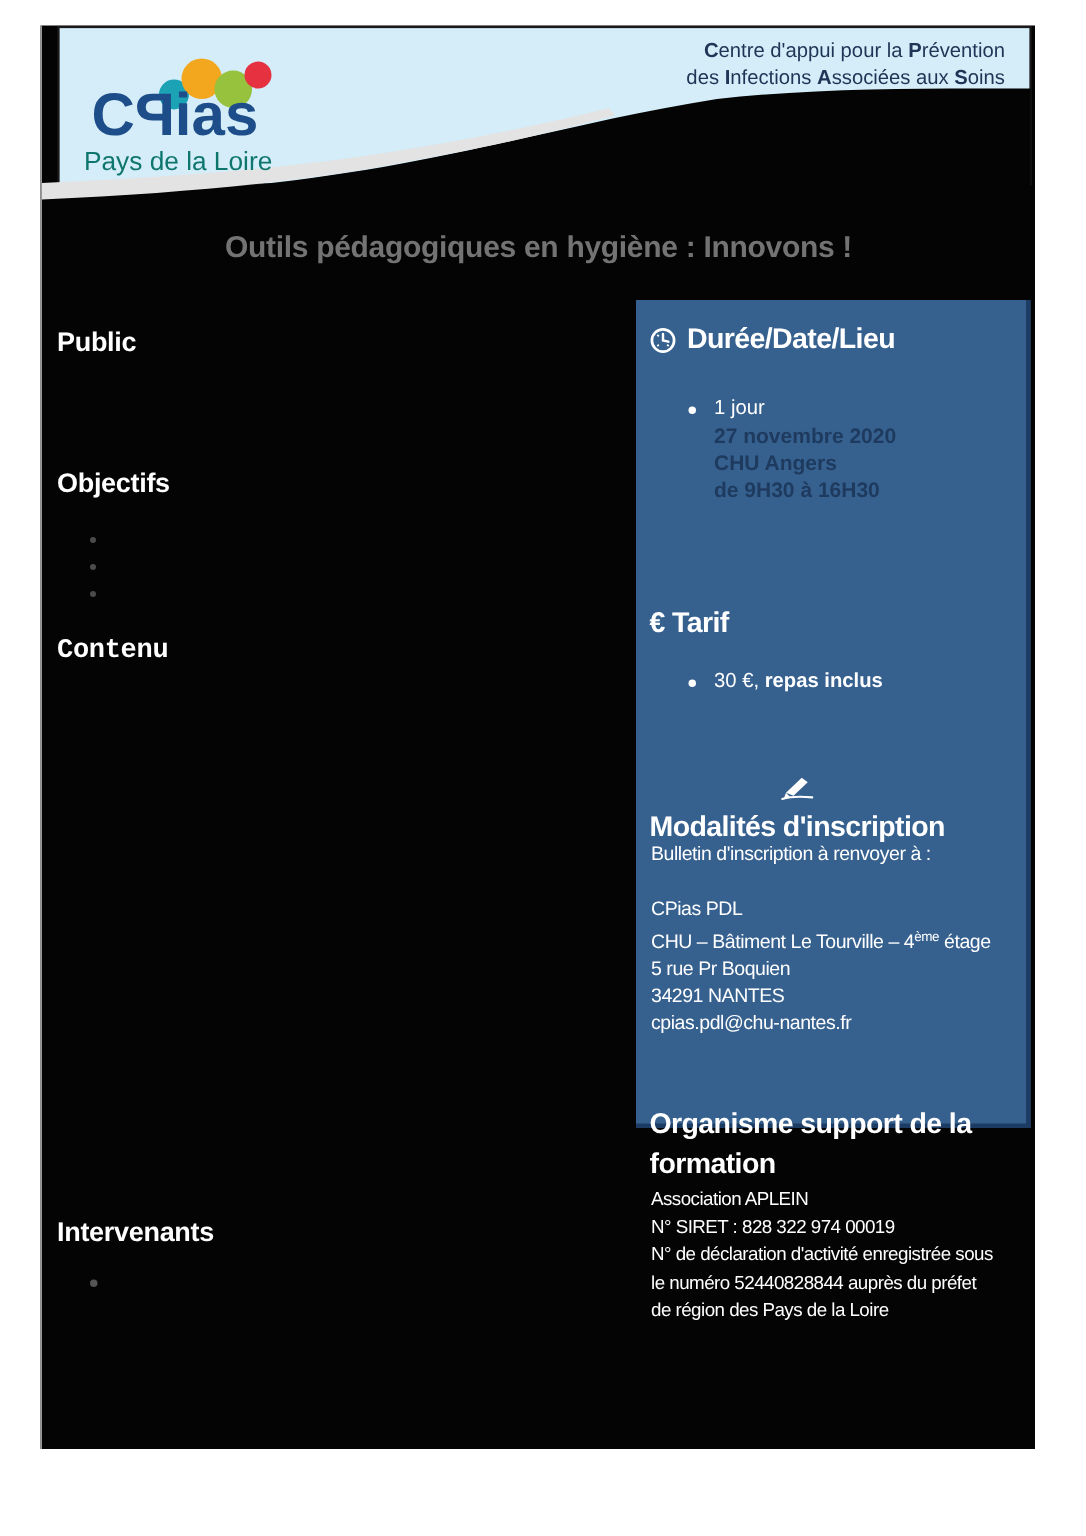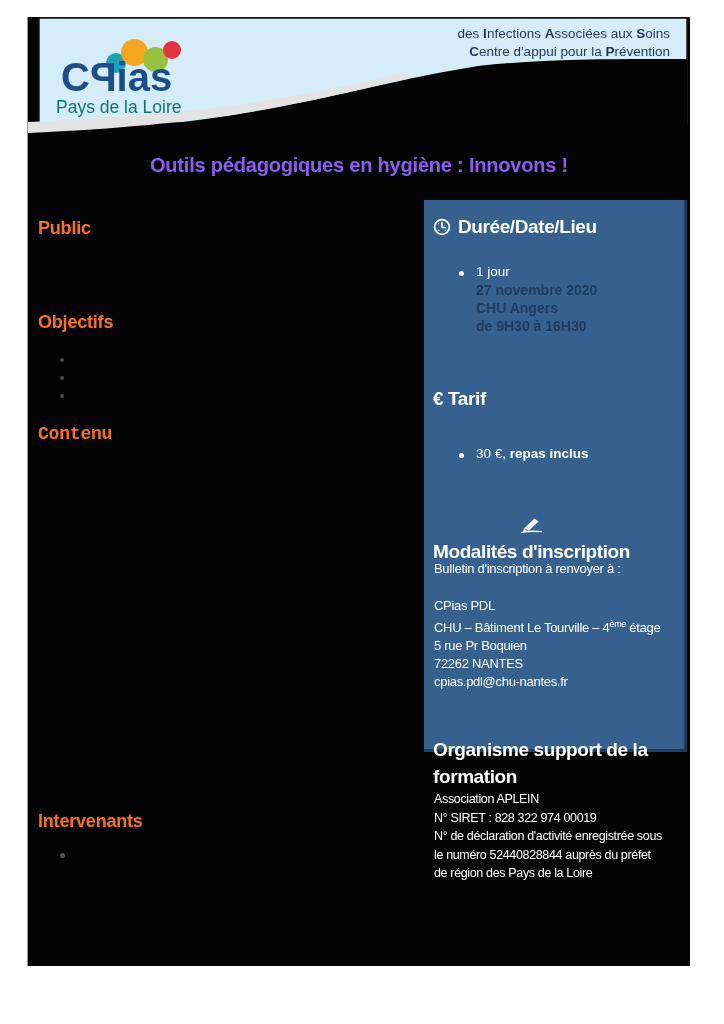--- a/index.html
+++ b/index.html
@@ -36,29 +36,29 @@
   .tagline {
     position: absolute; right: 20px; top: 8px; z-index: 3;
     text-align: right; color: #1f3555;
     font-size: 13.5px; line-height: 17.5px; white-space: nowrap;
   }
 
   
   .doc-title {
     position: absolute; left: 0; top: 137px; width: 100%;
     text-align: center;
-    color: #8b5cf6; font-size: 20px; font-weight: bold; letter-spacing: -0.2px;
+    color: #737373; font-size: 20px; font-weight: bold; letter-spacing: -0.2px;
     white-space: nowrap;
   }
 
   
   .left-col { position: absolute; left: 8px; top: 183px; width: 388px; }
   .green-heading {
     position: absolute; left: 2px;
-    color: #f97316; font-size: 18px; font-weight: bold; letter-spacing: -0.2px;
+    color: #ffffff; font-size: 18px; font-weight: bold; letter-spacing: -0.2px;
   }
   .h-public       { top: 18px; }
   .h-objectifs    { top: 112px; }
   .h-contenu      { top: 224px; font-family: Liberation Mono, monospace; }
   .h-intervenants { top: 611px; }
   .ghost-dot {
     position: absolute; left: 24px; width: 4px; height: 4px;
     border-radius: 50%; background: #4b4b4b;
   }
   .gd-1 { top: 158px; } .gd-2 { top: 176px; } .gd-3 { top: 194px; }
@@ -72,21 +72,21 @@
     border-bottom: 3px solid #1c3c63;
     color: #ffffff;
   }
   .panel-heading {
     position: absolute; left: 9px;
     font-size: 19px; font-weight: bold; letter-spacing: -0.4px;
     color: #ffffff; white-space: nowrap;
     display: flex; align-items: center; gap: 7px;
   }
   .ph-duree     { top: 16px; }
-  .ph-tarif     { top: 188px; }
+  .ph-tarif     { top: 205px; }
   .ph-modalites { top: 317px; flex-direction: column; }
   .ph-organisme { top: 536px; white-space: normal; display: block; width: 240px; line-height: 27px; }
   .panel-bullet-item { position: absolute; left: 52px; font-size: 13.5px; }
   .panel-dot {
     position: absolute; left: 35px; width: 5px; height: 5px;
     border-radius: 50%; background: #ffffff;
   }
   .pd-1 { top: 71px; }
   .pd-2 { top: 253px; }
   .item-duree { top: 63px; line-height: 18px; }
@@ -117,22 +117,22 @@
   <div class="logo">
     <span class="logo-dot dot-teal"></span>
     <span class="logo-dot dot-orange"></span>
     <span class="logo-dot dot-green"></span>
     <span class="logo-dot dot-red"></span>
     <div class="logo-word"><span>C</span><span class="flip-x">P</span><span>ias</span></div>
     <div class="logo-region">Pays de la Loire</div>
   </div>
 
   <div class="tagline">
+    <div><span style="font-weight: bold;">C</span><span>entre d'appui pour la </span><span style="font-weight: bold;">P</span><span>révention</span></div>
     <div><span>des </span><span style="font-weight: bold;">I</span><span>nfections </span><span style="font-weight: bold;">A</span><span>ssociées aux </span><span style="font-weight: bold;">S</span><span>oins</span></div>
-    <div><span style="font-weight: bold;">C</span><span>entre d'appui pour la </span><span style="font-weight: bold;">P</span><span>révention</span></div>
   </div>
 
   <div class="doc-title">Outils pédagogiques en hygiène : Innovons !</div>
 
   <div class="left-col">
     <div class="green-heading h-public">Public</div>
     <div class="green-heading h-objectifs">Objectifs</div>
     <span class="ghost-dot gd-1"></span>
     <span class="ghost-dot gd-2"></span>
     <span class="ghost-dot gd-3"></span>
@@ -175,21 +175,21 @@
           <path d="M1.5 15.6 Q 9 13.4 21.5 14.6" fill="none" stroke="#ffffff" stroke-width="1.4" stroke-linecap="round"></path>
         </svg>
       </span>
       <span>Modalités d'inscription</span>
     </div>
     <div class="body-text bt-intro">Bulletin d'inscription à renvoyer à :</div>
     <div class="body-text bt-address">
       <div><span>CPias PDL</span></div>
       <div><span>CHU – Bâtiment Le Tourville – 4</span><sup>ème</sup><span> étage</span></div>
       <div><span>5 rue Pr Boquien</span></div>
-      <div><span>72262 NANTES</span></div>
+      <div><span>34291 NANTES</span></div>
       <div><span>cpias.pdl@chu-nantes.fr</span></div>
     </div>
 
     <div class="panel-heading ph-organisme">Organisme support de la formation</div>
     <div class="body-text org-lines">
       <div>Association APLEIN</div>
       <div>N° SIRET : 828 322 974 00019</div>
       <div>N° de déclaration d'activité enregistrée sous</div>
       <div>le numéro 52440828844 auprès du préfet</div>
       <div>de région des Pays de la Loire</div>

